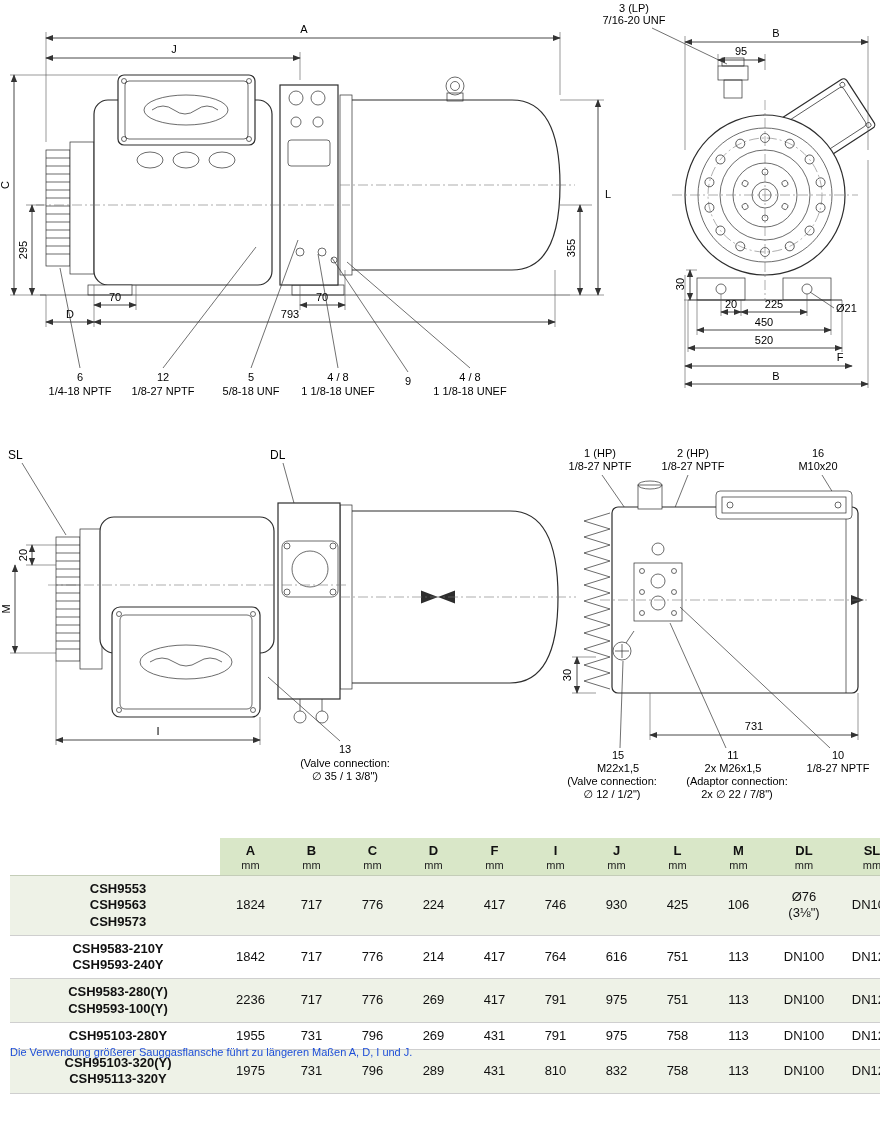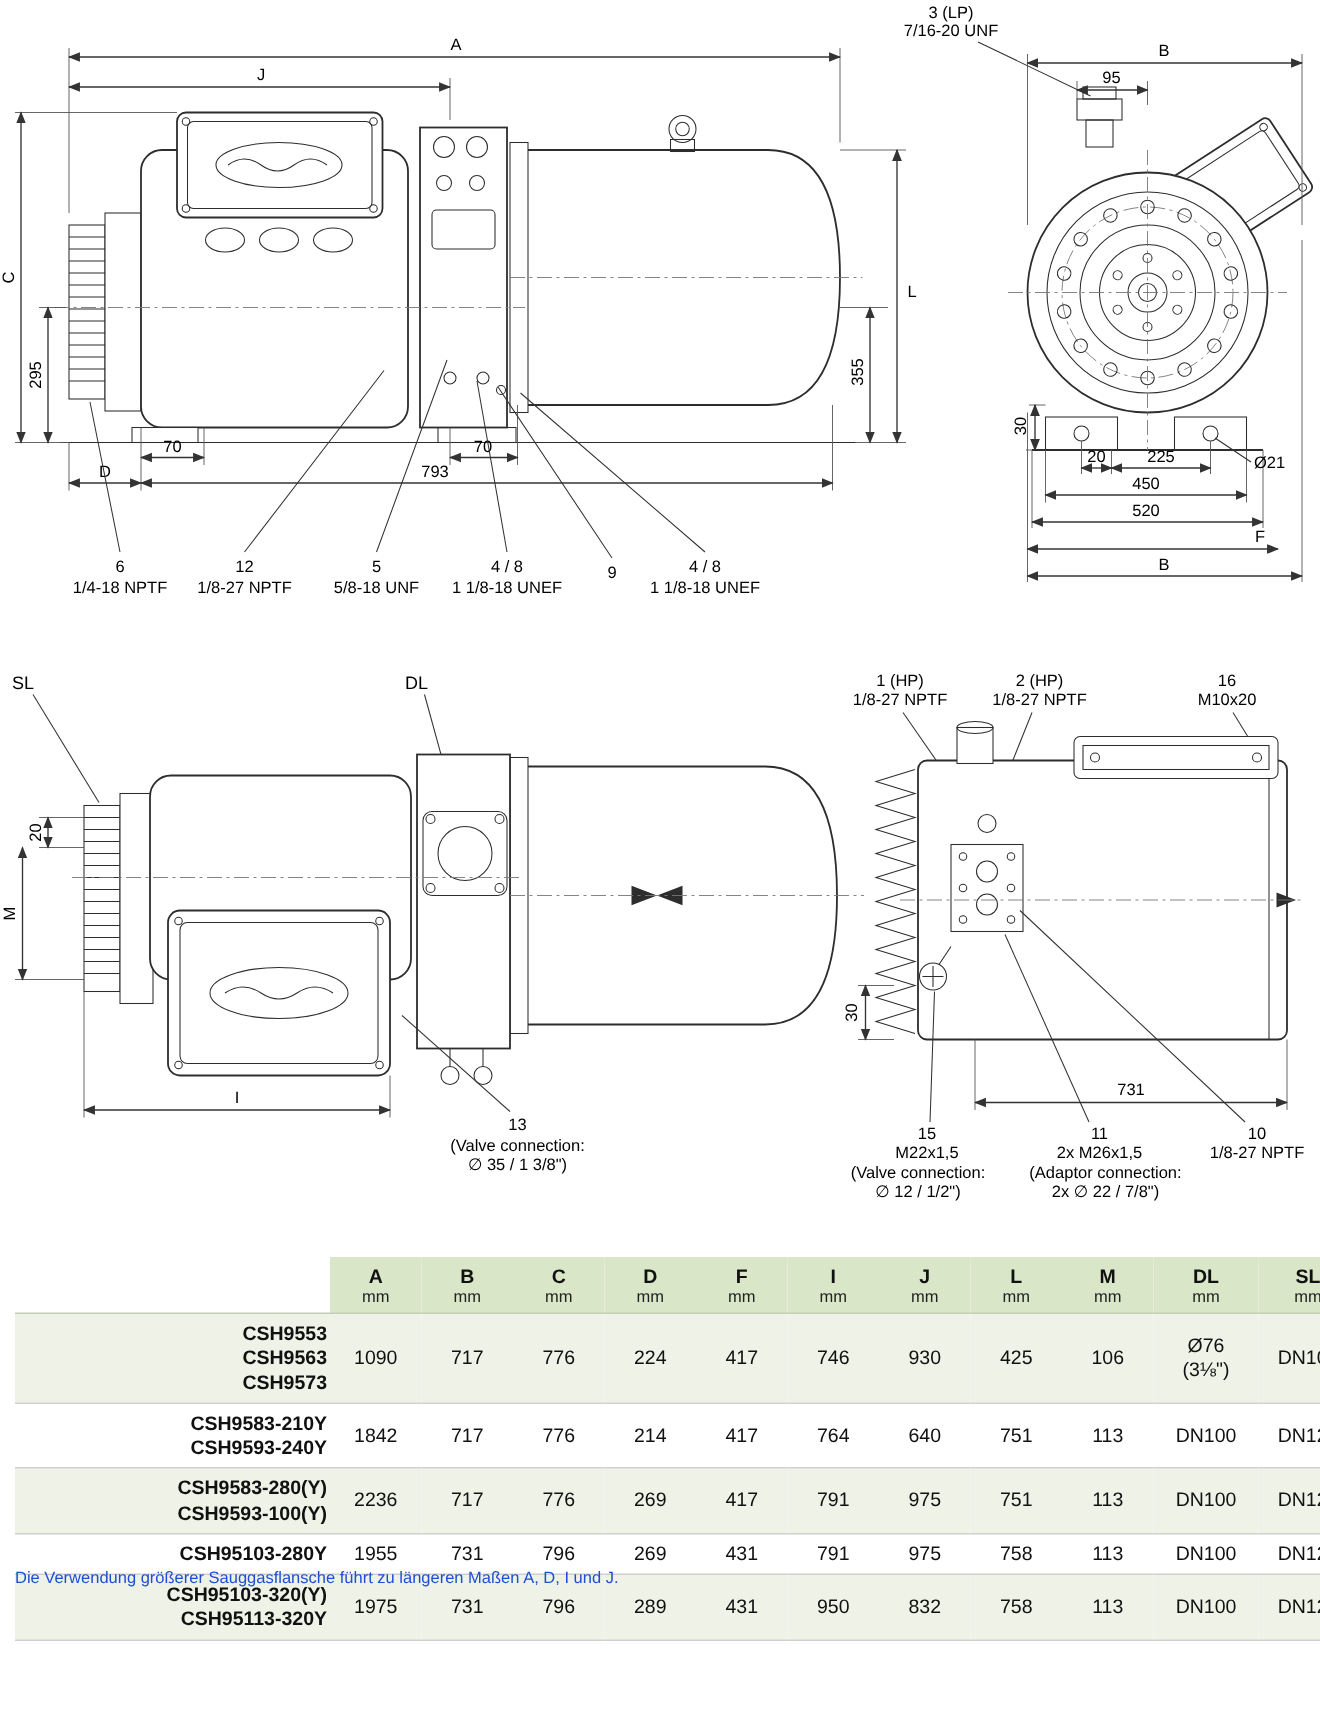--- a/index.html
+++ b/index.html
@@ -26,21 +26,21 @@
   .table-wrap { position:absolute; top:838px; left:10px; width:852px; }
   table { border-collapse:collapse; width:847px; table-layout:fixed; }
   thead th { background:#d9e7c8; font-size:13px; font-weight:bold; text-align:center; padding:5px 2px 4px; border-bottom:1px solid #c4cdb8; vertical-align:middle; }
   thead th.model-col { background:#fff; border-bottom:1px solid #c4cdb8; width:206px; }
   thead th:nth-child(n+2) { width:57px; }
   thead th:nth-child(11) { width:66px; }
   thead th:nth-child(12) { width:62px; }
   .col-letter { font-size:13px; font-weight:bold; }
   .col-unit { font-size:11px; font-weight:normal; color:#222; margin-top:1px; }
   tbody td { font-size:13px; text-align:center; vertical-align:middle; padding:5px 2px; border-bottom:1px solid #cfcfcf; white-space:pre-line; line-height:1.25; }
-  tbody td.model { text-align:right; font-weight:bold; padding-left:8px;margin-top:15px; }
+  tbody td.model { text-align:center; font-weight:bold; padding-left:8px;margin-top:15px; }
   tr.shaded { background:#eef2e7; }
 
   .notes { position:absolute; top:1044px; left:10px; font-size:11px; line-height:1.55; color:#1d4ed8; }
 </style>
 </head>
 <body>
 
 <svg id="top-drawings" class="svg-abs" width="880" height="420" viewBox="0 0 880 420">
   <defs>
     <marker id="ma" viewBox="0 0 10 10" refX="9" refY="5" markerWidth="9" markerHeight="9" orient="auto-start-reverse">
@@ -468,21 +468,21 @@
             <div class="col-letter">SL</div>
             <div class="col-unit">mm</div>
           </th>
         </tr>
       </thead>
     <tbody>
         <tr class="shaded">
           <td class="model">CSH9553
 CSH9563
 CSH9573</td>
-          <td>1090</td>
+          <td>1824</td>
           <td>717</td>
           <td>776</td>
           <td>224</td>
           <td>417</td>
           <td>746</td>
           <td>930</td>
           <td>425</td>
           <td>106</td>
           <td>Ø76
 (3⅛")</td>
@@ -490,21 +490,21 @@
         </tr>
         <tr>
           <td class="model">CSH9583-210Y
 CSH9593-240Y</td>
           <td>1842</td>
           <td>717</td>
           <td>776</td>
           <td>214</td>
           <td>417</td>
           <td>764</td>
-          <td>640</td>
+          <td>616</td>
           <td>751</td>
           <td>113</td>
           <td>DN100</td>
           <td>DN125</td>
         </tr>
         <tr class="shaded">
           <td class="model">CSH9583-280(Y)
 CSH9593-100(Y)</td>
           <td>2236</td>
           <td>717</td>
@@ -533,21 +533,21 @@
           <td>DN125</td>
         </tr>
         <tr class="shaded">
           <td class="model">CSH95103-320(Y)
 CSH95113-320Y</td>
           <td>1975</td>
           <td>731</td>
           <td>796</td>
           <td>289</td>
           <td>431</td>
-          <td>950</td>
+          <td>810</td>
           <td>832</td>
           <td>758</td>
           <td>113</td>
           <td>DN100</td>
           <td>DN125</td>
         </tr>
       </tbody>
   </table>
 </div>
 

